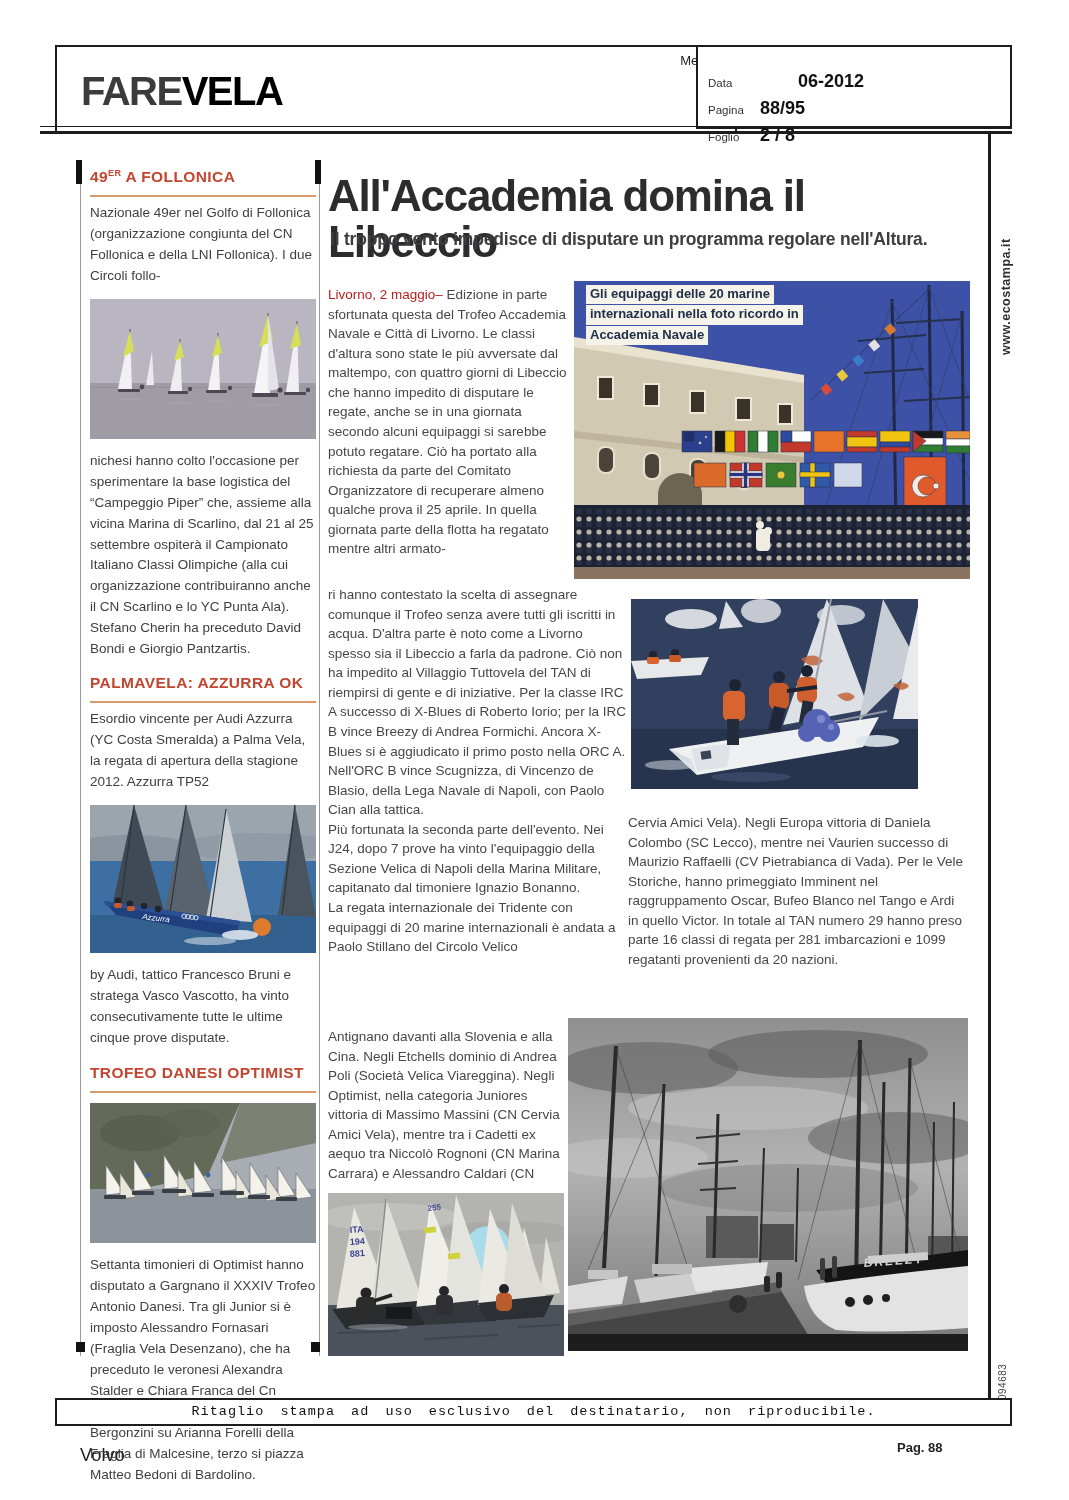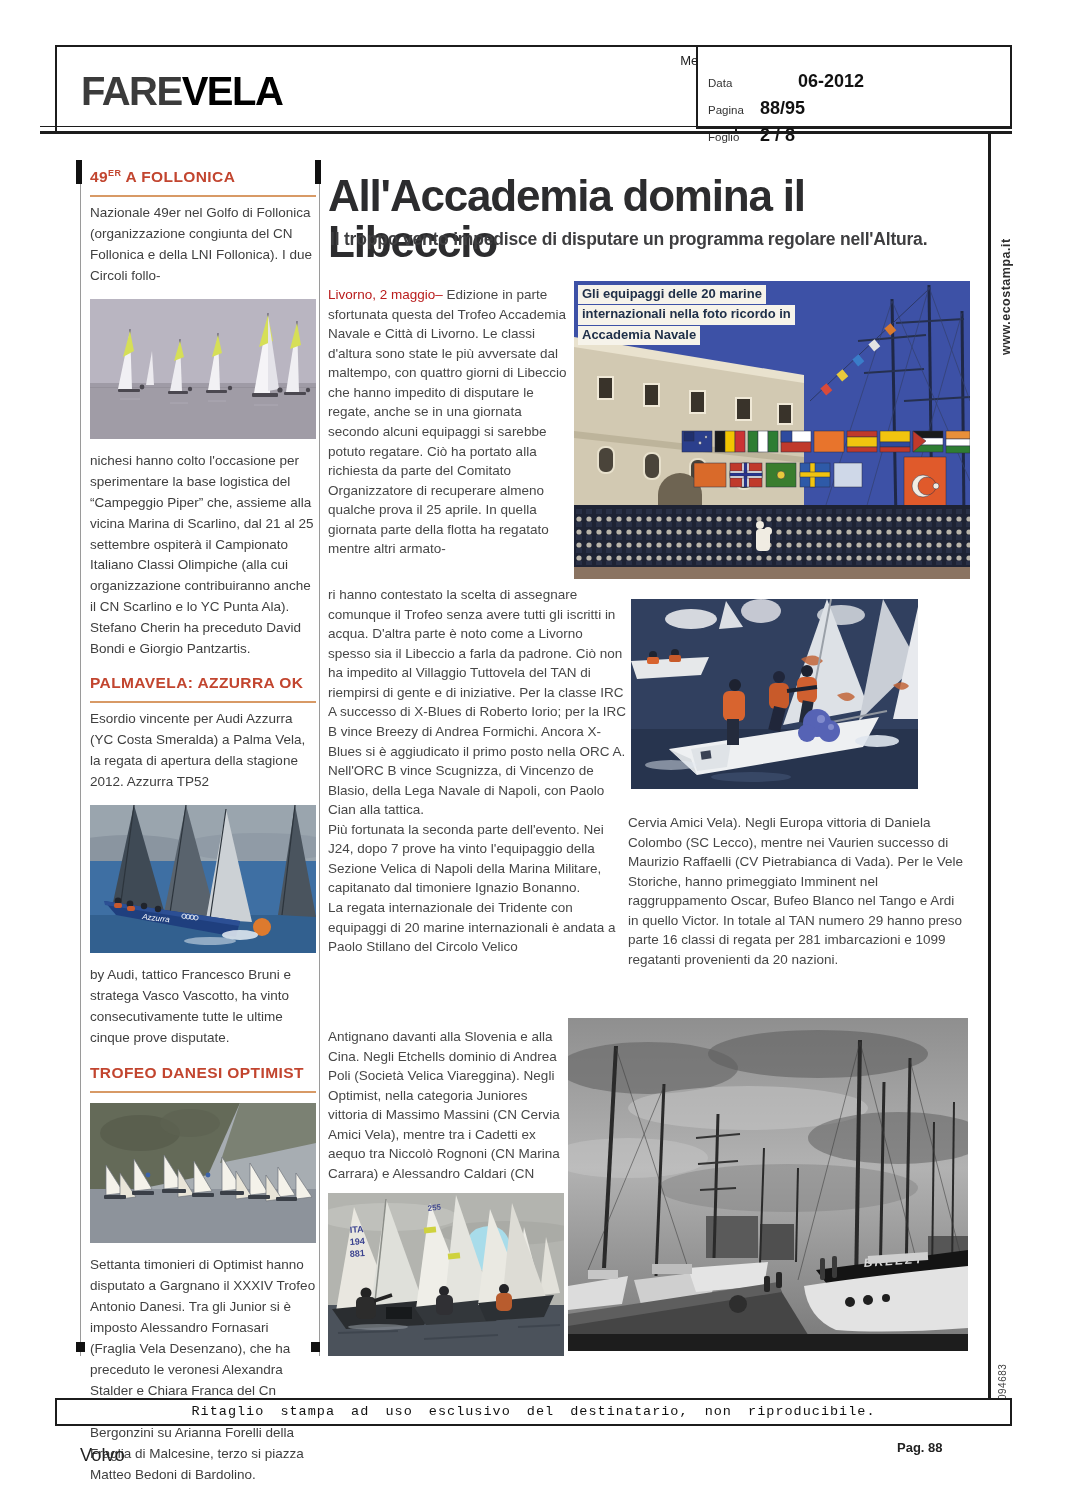--- a/index.html
+++ b/index.html
@@ -382,21 +382,21 @@
       <rect y="228" width="396" height="56" fill="url(#heads)" opacity=".85"></rect>
       <g fill="#f0ece2">
           <circle cx="186" cy="244" r="4"></circle>
           <circle cx="194" cy="250" r="4"></circle>
           <circle cx="188" cy="258" r="4"></circle>
           <rect x="182" y="248" width="14" height="22" rx="4"></rect>
         </g>
       <rect y="286" width="396" height="12" fill="#8a7361"></rect>
     </svg>
 
-    <div class="abs" style="left:4px;top:3px;width:320px;">
+    <div class="abs" style="left:12px;top:3px;width:320px;">
       <div class="cap-line"><span>Gli equipaggi delle 20 marine</span></div>
       <div class="cap-line"><span>internazionali nella foto ricordo in</span></div>
       <div class="cap-line"><span>Accademia Navale</span></div>
     </div>
   </div>
 
   <svg class="abs ph" style="left:303px;top:434px;" width="287" height="190" viewBox="0 0 287 190">
     <rect width="287" height="190" fill="#31405f"></rect>
     <rect y="130" width="287" height="60" fill="#27344e"></rect>
     <ellipse cx="60" cy="20" rx="26" ry="10" fill="#e8e9ec" opacity=".9"></ellipse>

